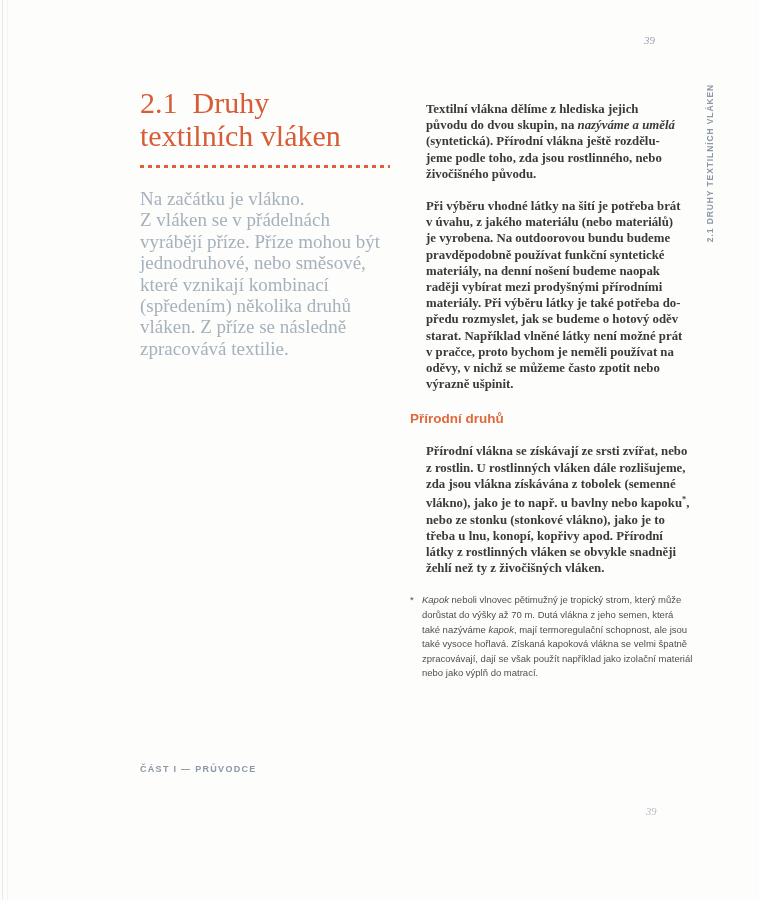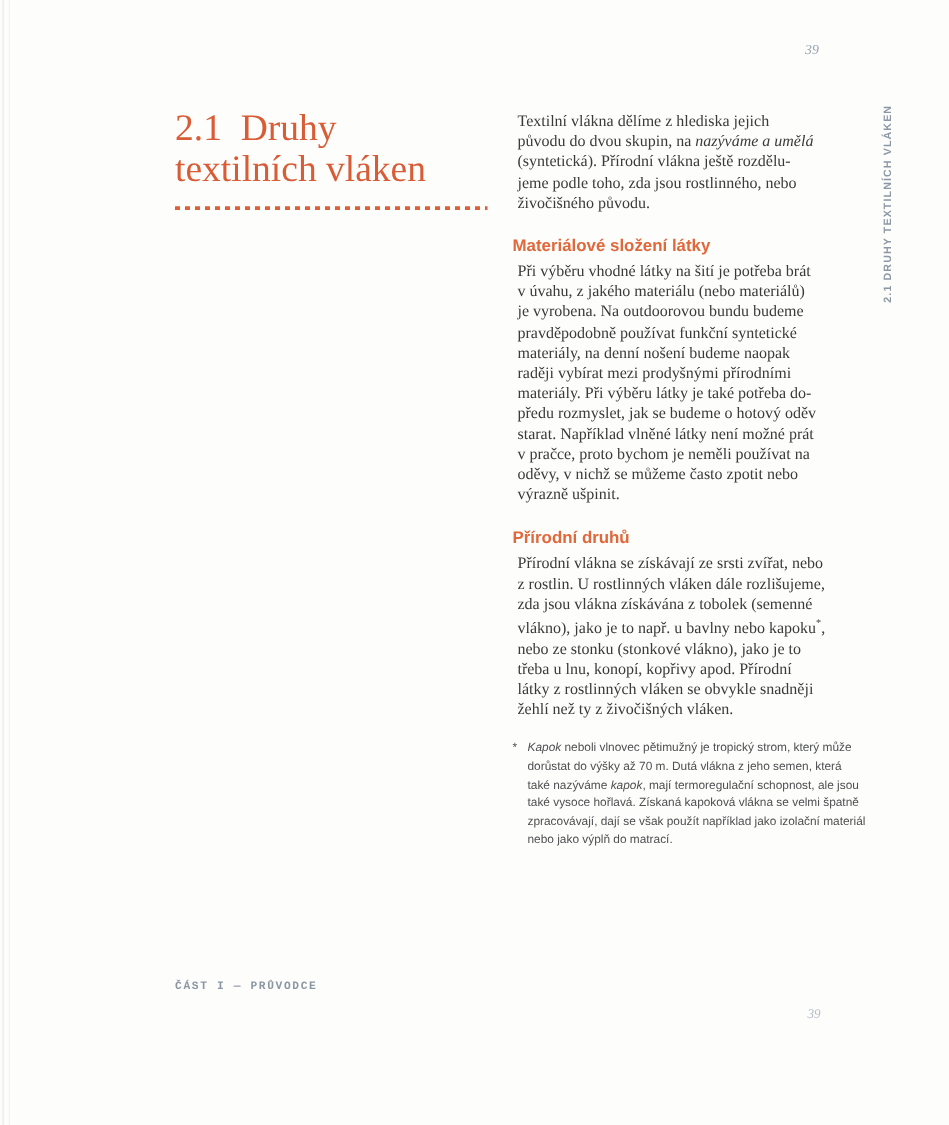--- a/index.html
+++ b/index.html
@@ -41,44 +41,45 @@
   }
   .intro {
     margin:20px 0 0;
     font-family:"Liberation Serif", serif;
     font-size:19px; line-height:21.4px;
     color:#a5b1bc;
   }
 
   .right-col { position:absolute; left:410px; top:85px; width:268px; }
   .body {
-    margin:4px;
+    margin:16px;
     font-family:"Liberation Serif", serif;
     font-size:12.8px; line-height:16.2px;
     color:#3a3a3b;
+    font-weight:bold;
   }
   .indent { text-indent:14px; }
   .subhead {
     margin:19px 0 4px;
     font-family:"Liberation Sans", sans-serif;
     font-size:13.5px; line-height:16px; font-weight:700;
     color:#e0693c;
   }
   .footnote {
     display:flex; margin-top:17px;
     font-family:"Liberation Sans", sans-serif;
     font-size:9.5px; line-height:14.6px;
     color:#4e4f50;
   }
   .fn-marker { flex:0 0 12px; width:12px; }
   .fn-text { flex:1; }
 
   .footer-left {
-    position:absolute; left:140px; top:784px;
-    font-family:Liberation Mono, monospace;
+    position:absolute; left:140px; top:764px;
+    font-family:Liberation Sans, sans-serif;
     font-size:9px; font-weight:600; letter-spacing:1.3px;
     color:#8c97a4;
   }
   .footer-pn {
     position:absolute; left:646px; top:806px;
     font-family:"Liberation Serif", serif; font-style:italic;
     font-size:10.5px; color:#b5bdc5;
   }
 
   .pre { white-space:pre; }
@@ -94,30 +95,37 @@
   <div class="edge2"></div>
 
   <div class="pn-top">39</div>
 
   <div class="side-tab">2.1 DRUHY TEXTILNÍCH VLÁKEN</div>
 
   <div class="left-col">
     <h1 class="title pre">2.1  Druhy
 textilních vláken</h1>
     <div class="dashes"></div>
+    <p class="intro pre">Na začátku je vlákno.
+Z vláken se v přádelnách
+vyrábějí příze. Příze mohou být
+jednodruhové, nebo směsové,
+které vznikají kombinací
+(spředením) několika druhů
+vláken. Z příze se následně
+zpracovává textilie.</p>
   </div>
 
   <div class="right-col">
     <p class="body pre"><span>Textilní vlákna dělíme z hlediska jejich
 původu do dvou skupin, na </span><span class="it">nazýváme a umělá</span><span>
 (syntetická). Přírodní vlákna ještě rozdělu-
 jeme podle toho, zda jsou rostlinného, nebo
 živočišného původu.</span></p>
 
-    <h2 class="subhead">Materiálové složení látky</h2>
     <p class="body pre">Při výběru vhodné látky na šití je potřeba brát
 v úvahu, z jakého materiálu (nebo materiálů)
 je vyrobena. Na outdoorovou bundu budeme
 pravděpodobně používat funkční syntetické
 materiály, na denní nošení budeme naopak
 raději vybírat mezi prodyšnými přírodními
 materiály. Při výběru látky je také potřeba do-
 předu rozmyslet, jak se budeme o hotový oděv
 starat. Například vlněné látky není možné prát
 v pračce, proto bychom je neměli používat na

